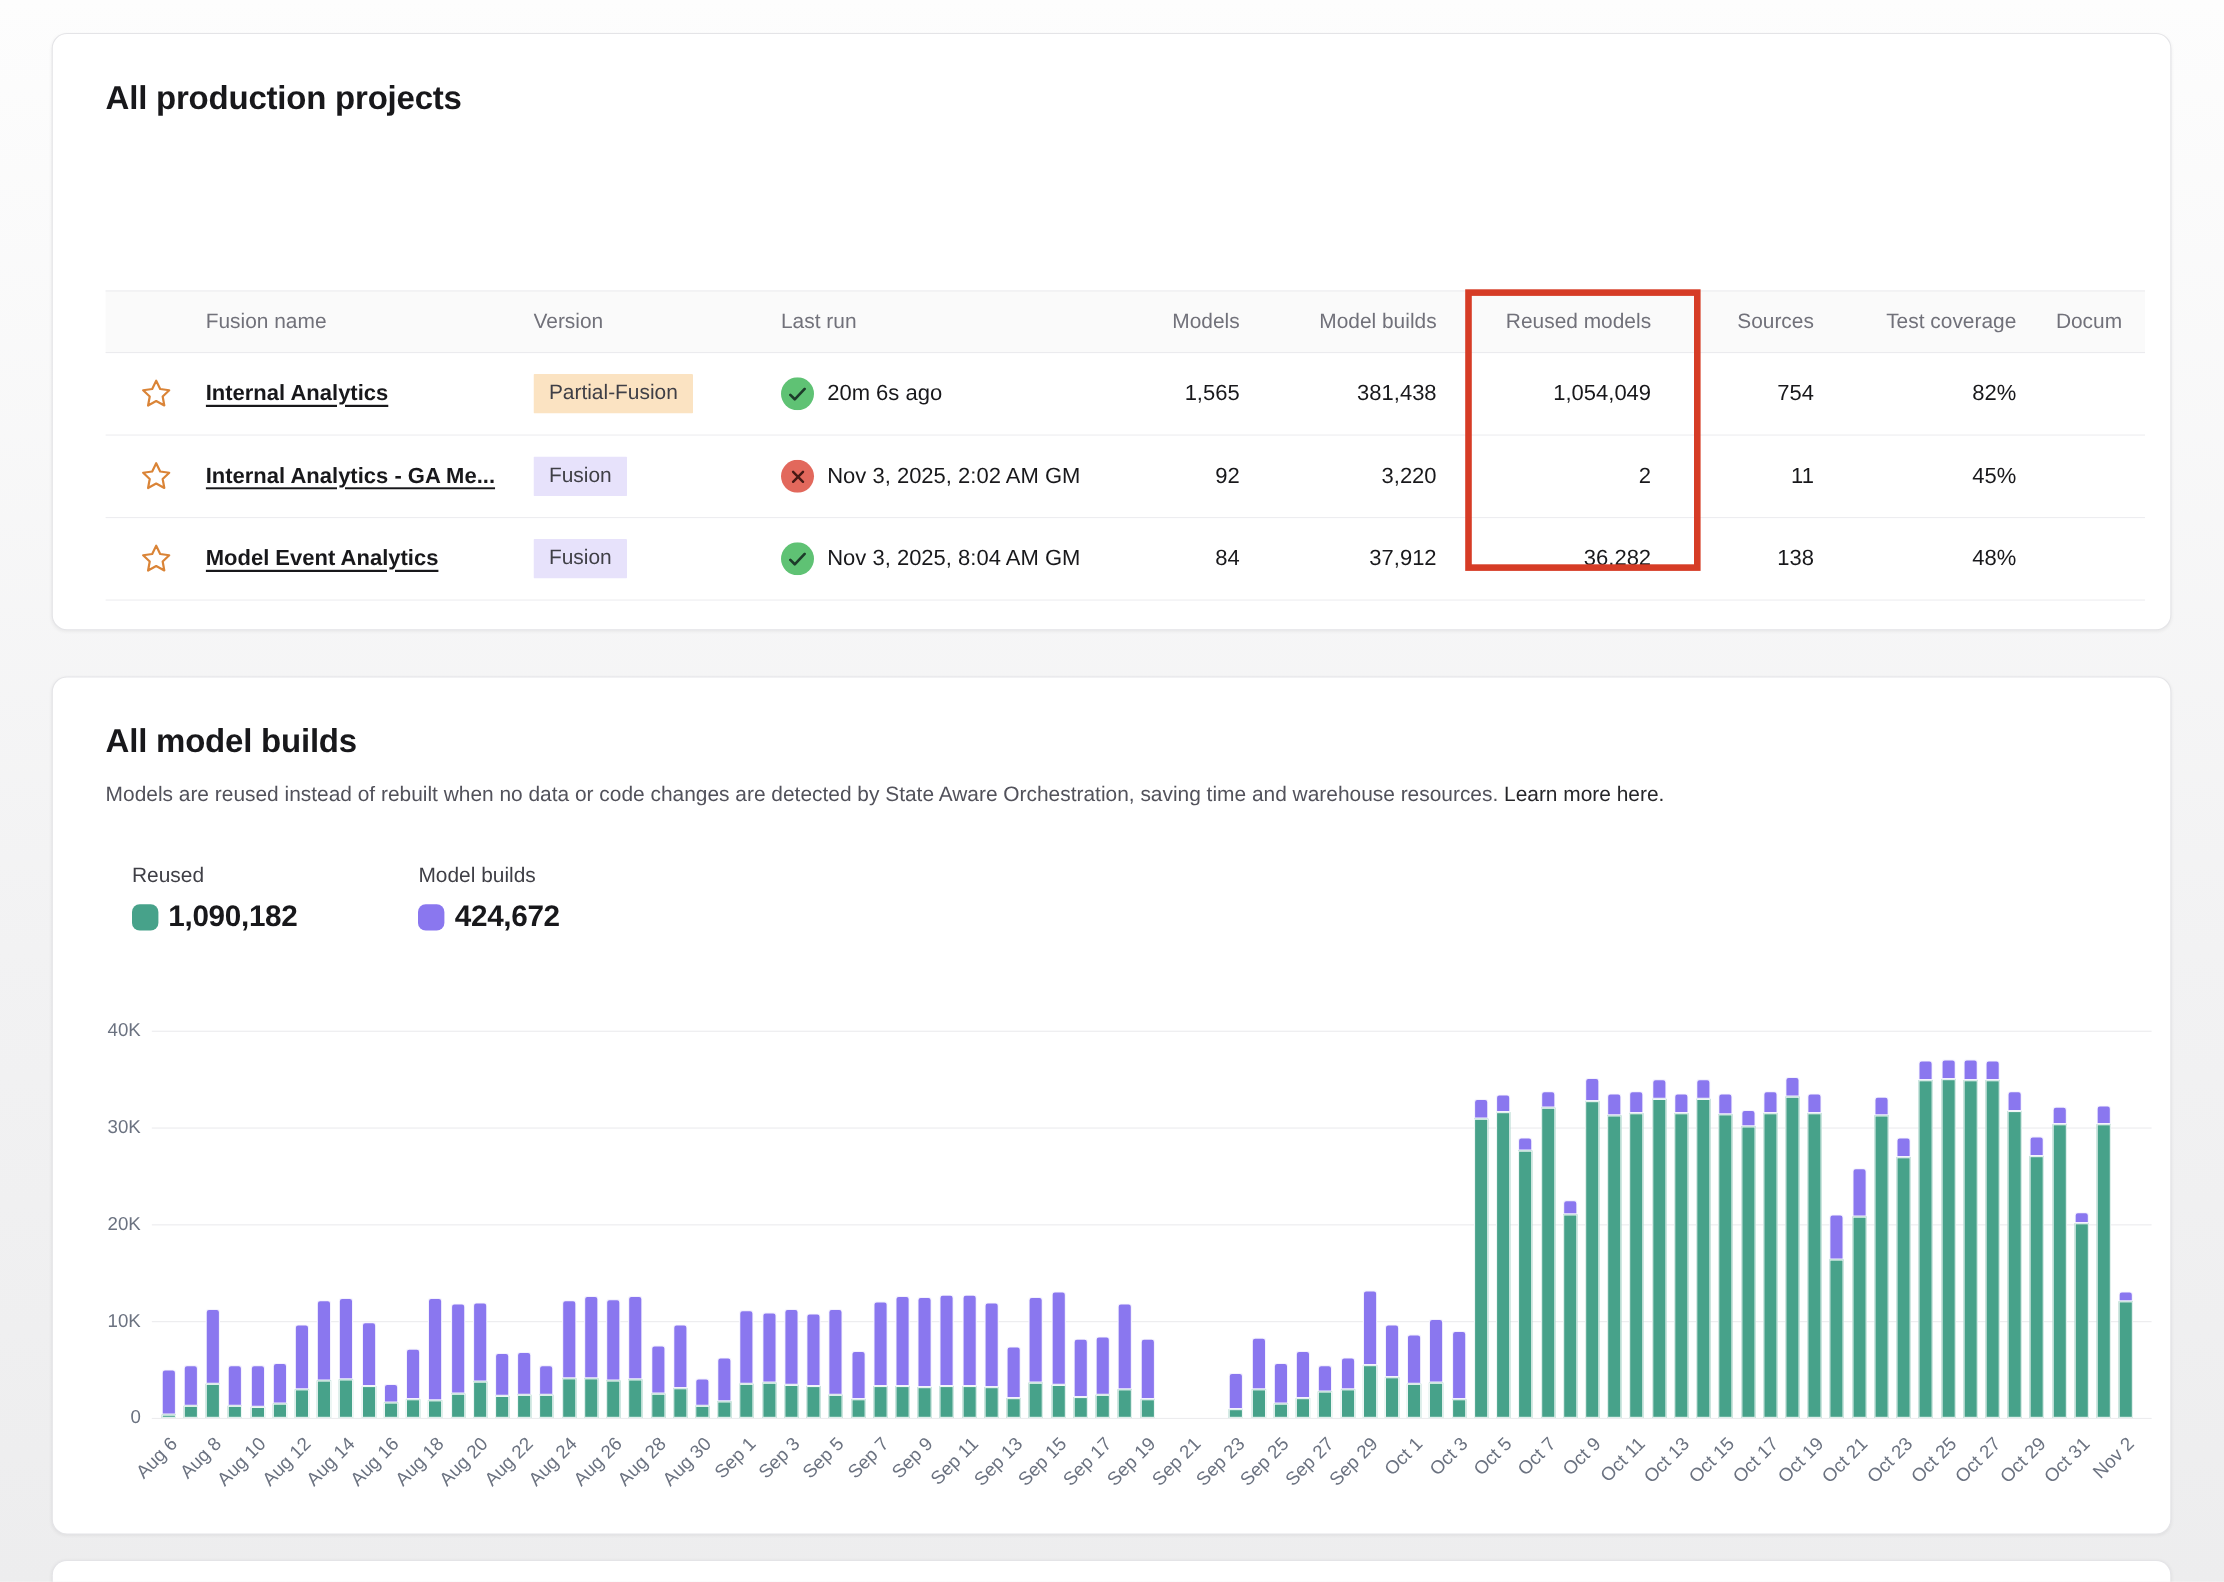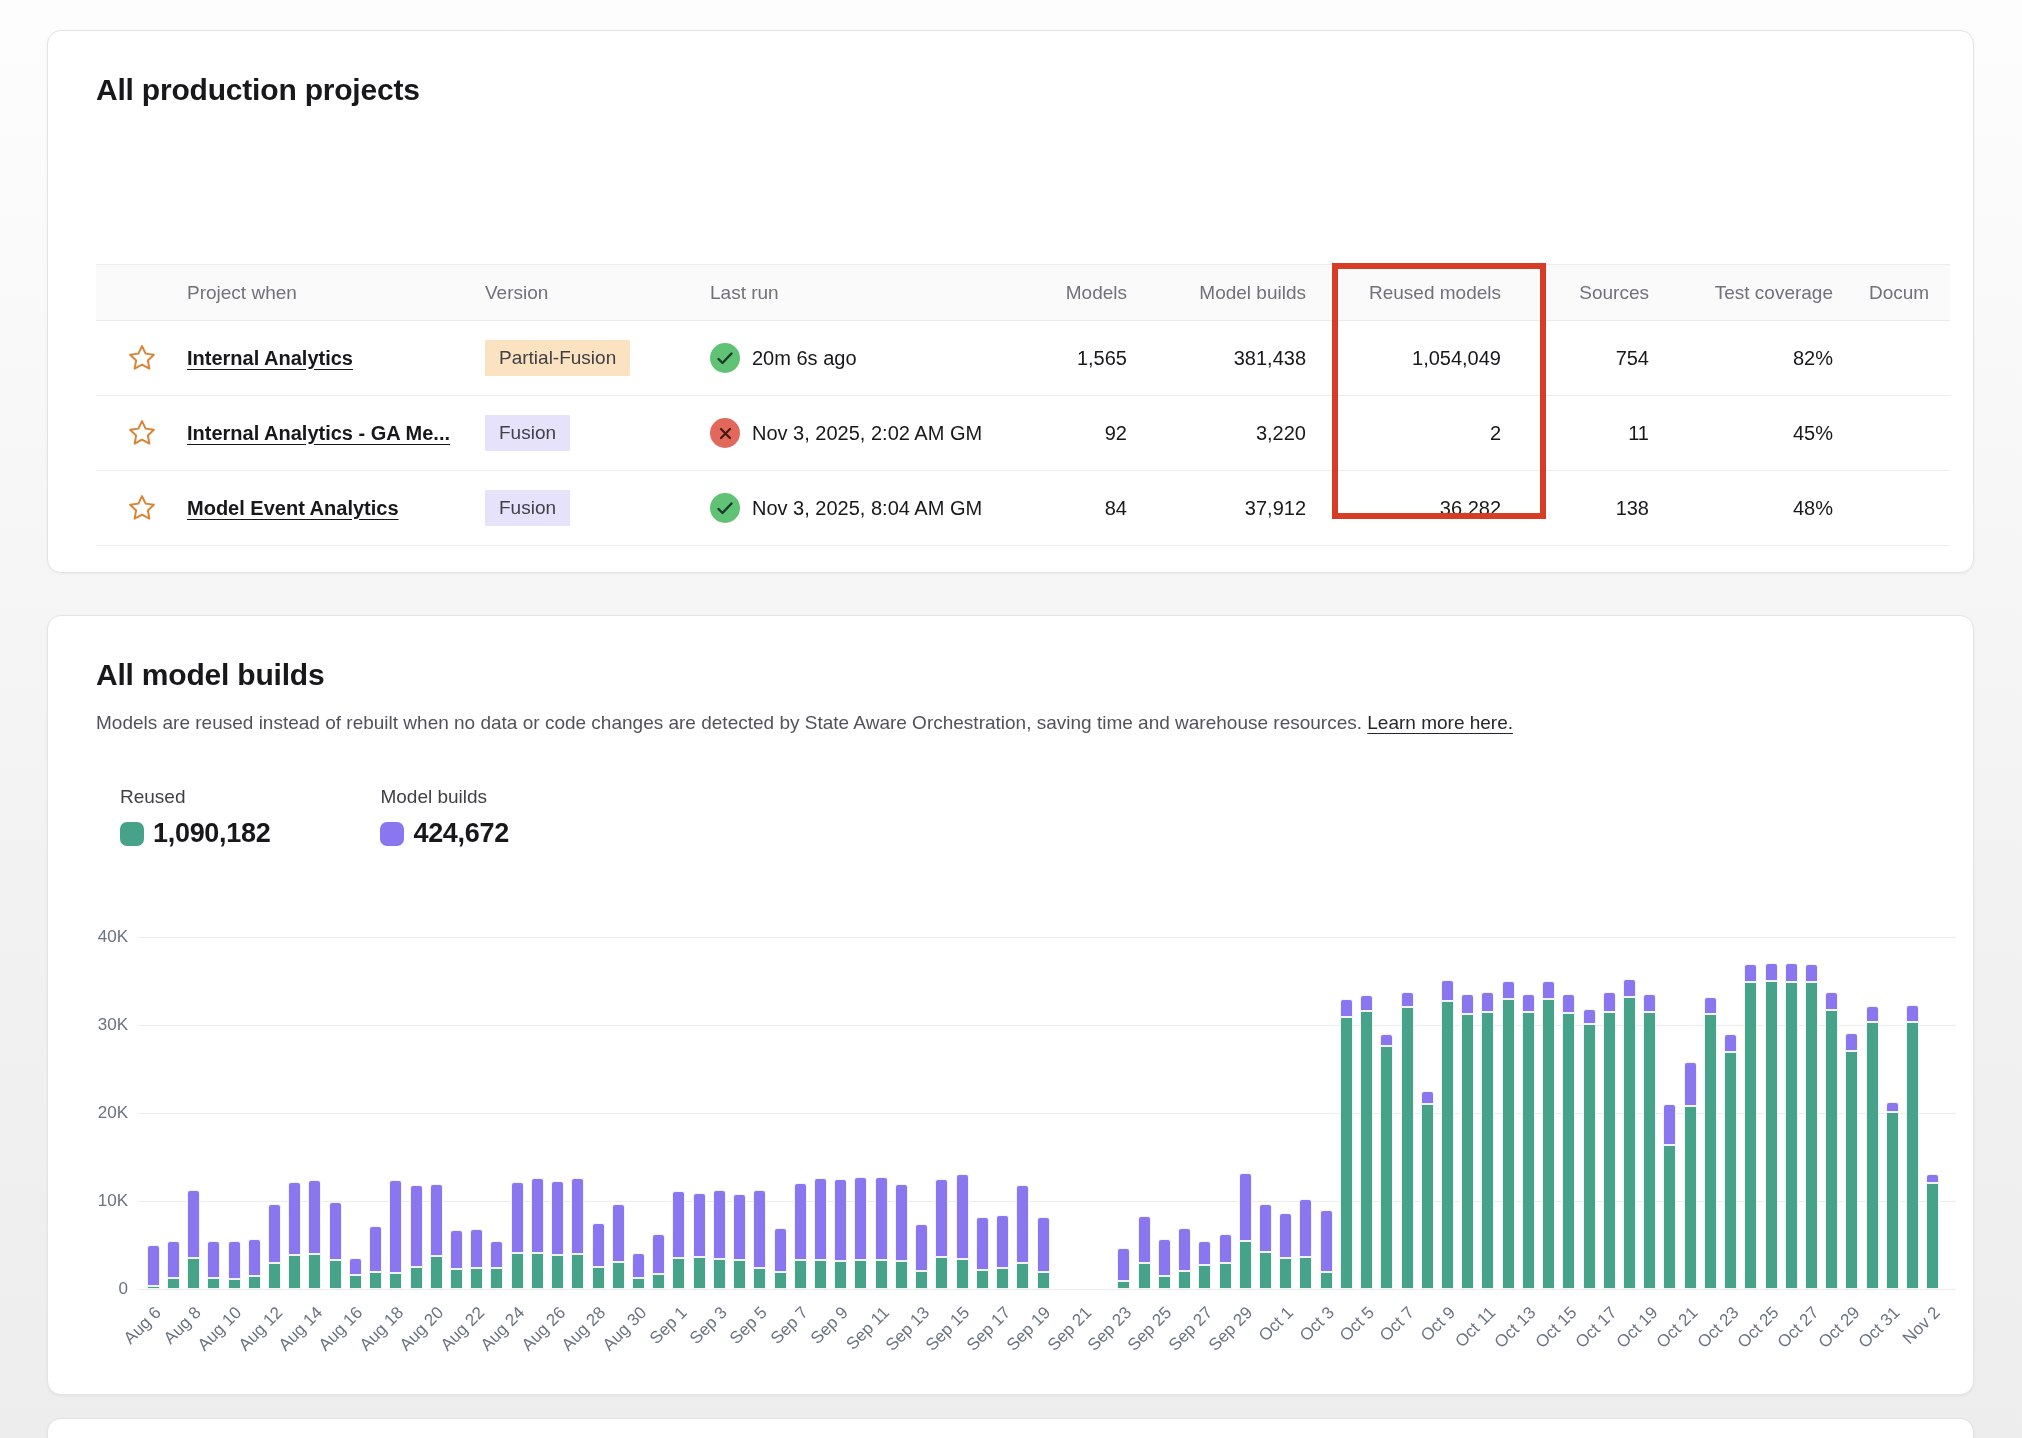--- a/index.html
+++ b/index.html
@@ -53,21 +53,21 @@
     display:flex; align-items:center; justify-content:center; }
   .status.success { background:#5fc274; }
   .status.error { background:#e2685c; }
   .runtext { overflow:hidden; white-space:nowrap; }
 
   .hl-box { position:absolute; left:1284px; top:232px; width:214px; height:256px;
     border:6px solid #d63c26; pointer-events:none; z-index:5; }
 
   
   .learnrow { position:absolute; left:48px; top:96px; font-size:19px; color:#52525b; white-space:nowrap; }
-  .learnrow a { color:#27272a; font-weight:500; text-decoration:underline; text-underline-offset:4px; cursor:pointer; }
+  .learnrow a { color:#27272a; font-weight:500; text-underline-offset:4px; cursor:pointer; }
   .env { position:absolute; left:1596px; top:102px; width:284px; height:56px;
     border:1px solid #d4d4d8; border-radius:12px; background:#fff;
     display:flex; align-items:center; justify-content:center; gap:14px;
     font-size:20px; color:#18181b; cursor:pointer; }
   .legend { position:absolute; left:72px; top:170px; display:flex; gap:110px; }
   .legend-item { cursor:pointer; }
   .legend-label { font-size:19px; color:#3f3f46; margin-bottom:10px; }
   .legend-valrow { display:flex; align-items:center; gap:9px; }
   .swatch { width:24px; height:24px; border-radius:7px; flex:0 0 auto; }
   .legend-value { font-size:27px; font-weight:700; letter-spacing:-.3px; }
@@ -87,21 +87,21 @@
 
 <div>
 
   <section class="card card-projects">
     <h1>All production projects</h1>
 
 
     <div class="table">
       <div class="row thead">
         <div class="c c-star"></div>
-        <div class="c">Project when</div>
+        <div class="c">Fusion name</div>
         <div class="c">Version</div>
         <div class="c">Last run</div>
         <div class="c c-num">Models</div>
         <div class="c c-num">Model builds</div>
         <div class="c c-num">Reused models</div>
         <div class="c c-num">Sources</div>
         <div class="c c-num">Test coverage</div>
         <div class="c c-doc">Docum</div>
       </div>
 

